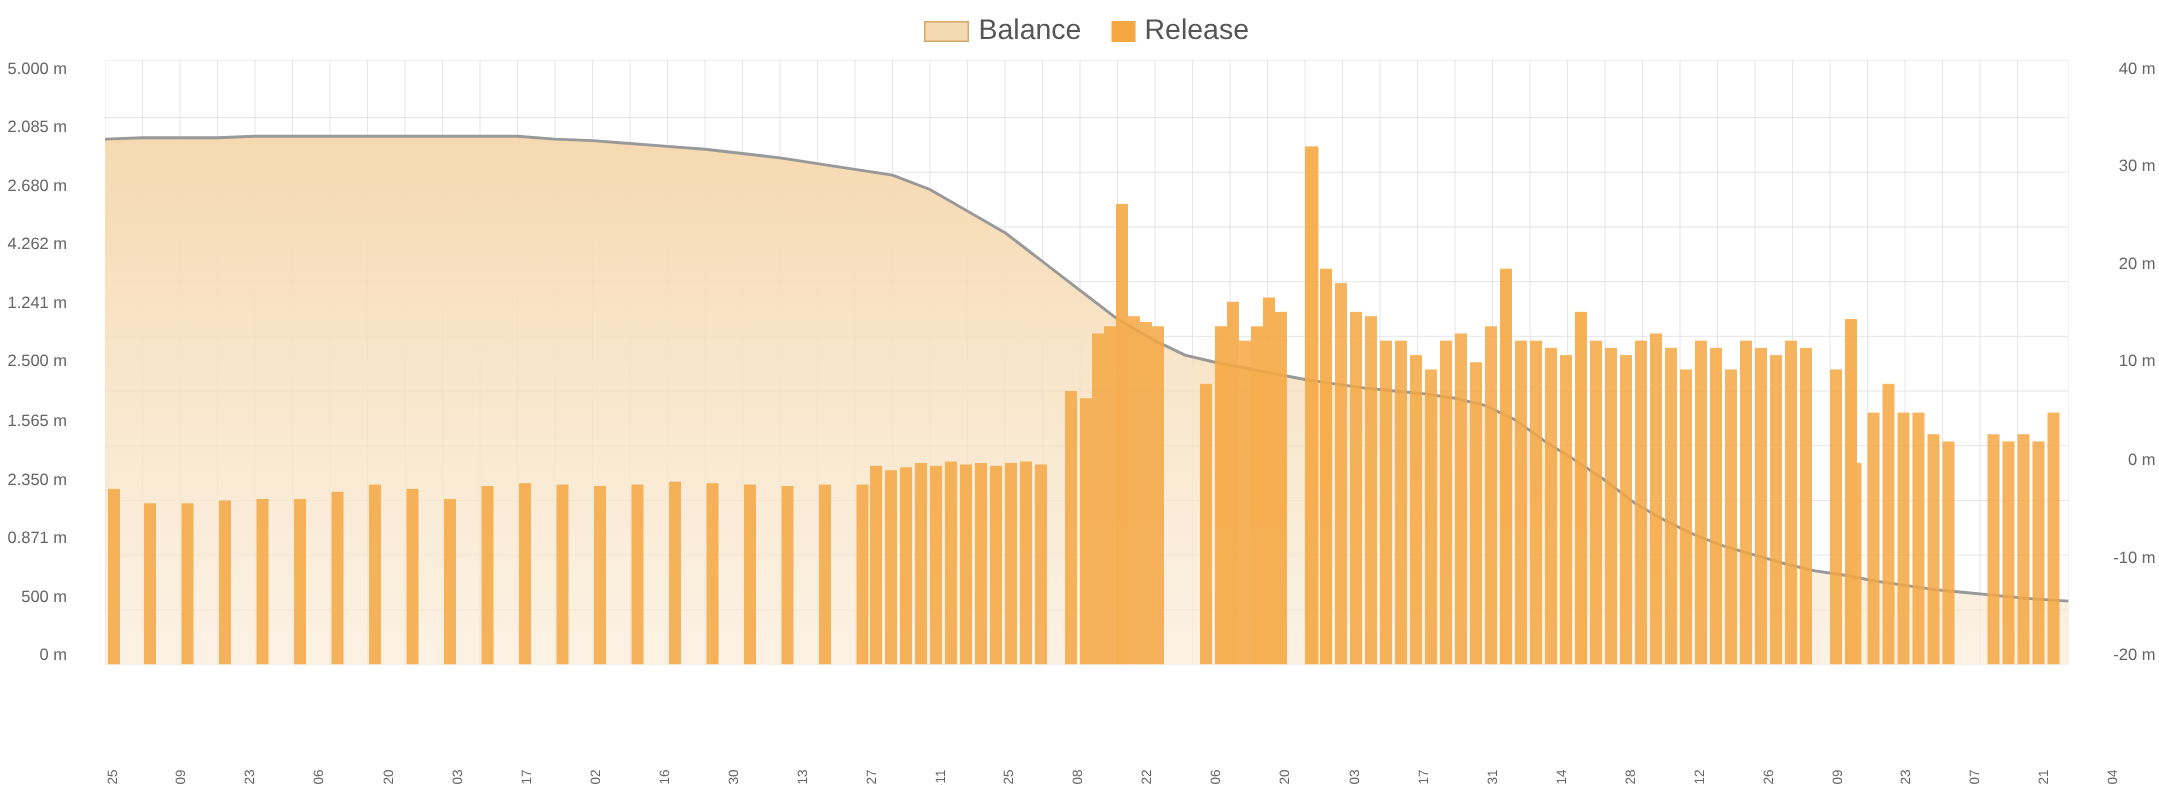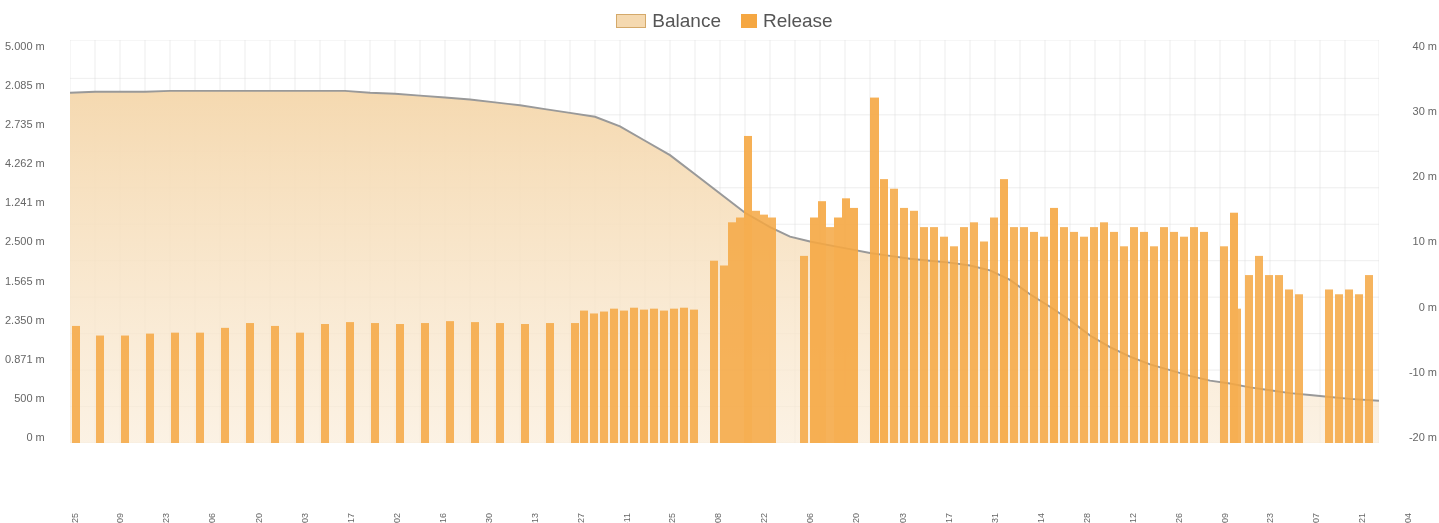--- a/index.html
+++ b/index.html
@@ -379,21 +379,21 @@
       <rect x="1275" y="260" width="8" height="160" fill="#f5a742" opacity="0.85"></rect>
       <rect x="1285" y="265" width="8" height="155" fill="#f5a742" opacity="0.85"></rect>
       <rect x="1295" y="245" width="8" height="175" fill="#f5a742" opacity="0.85"></rect>
 
     </svg>
 
     
     <div style="position:absolute; left:-65px; top:0; height:100%; display:flex; flex-direction:column; justify-content:space-between; align-items:flex-end; font-size:11px; color:#666;">
       <span>5.000 m</span>
       <span>2.085 m</span>
-      <span>2.735 m</span>
+      <span>2.680 m</span>
       <span>4.262 m</span>
       <span>1.241 m</span>
       <span>2.500 m</span>
       <span>1.565 m</span>
       <span>2.350 m</span>
       <span>0.871 m</span>
       <span>500 m</span>
       <span>0 m</span>
     </div>
 

